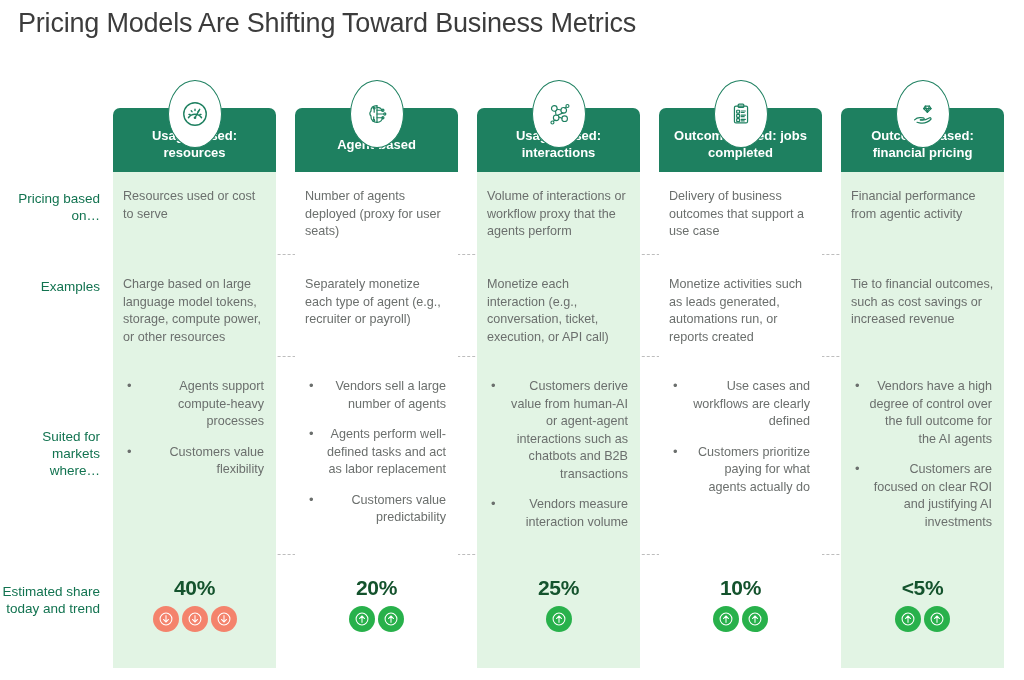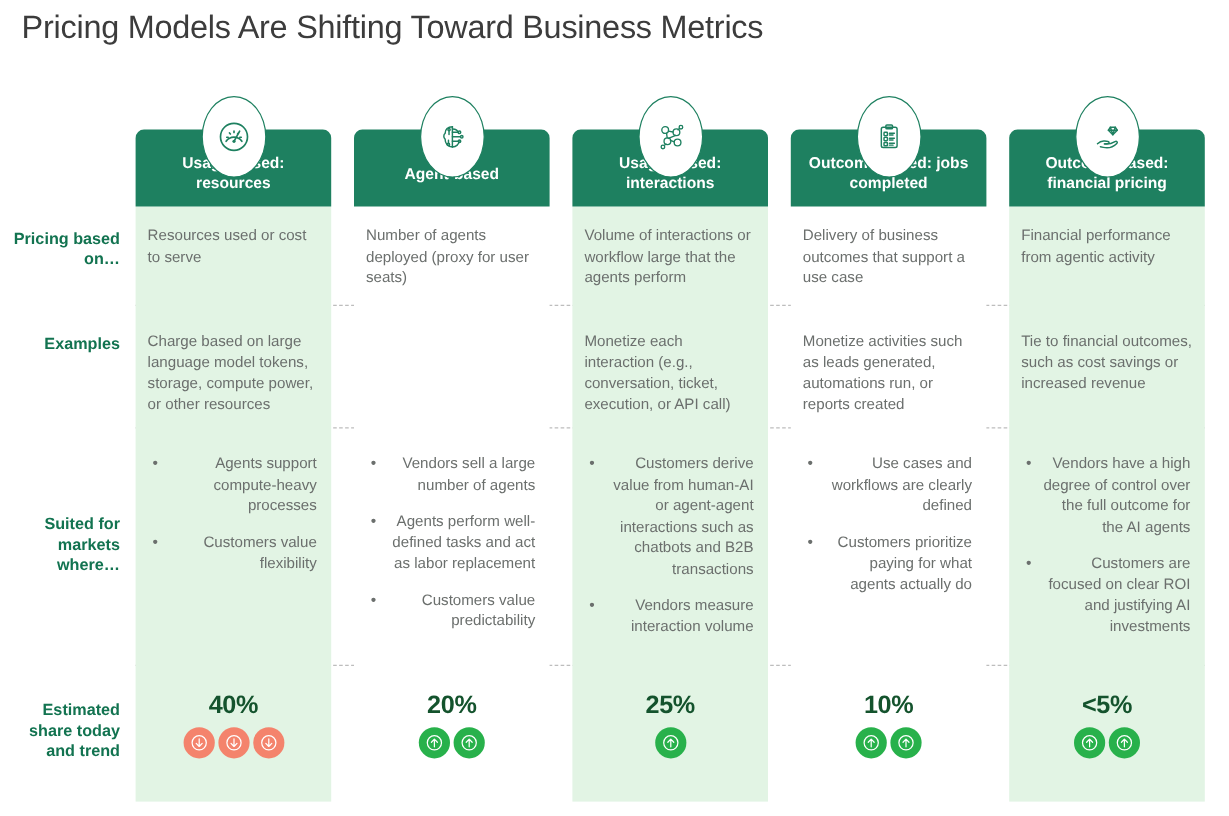--- a/index.html
+++ b/index.html
@@ -41,21 +41,21 @@
     top: 0;
     width: 110px;
     height: 600px;
   }
   .rowlabel {
     position: absolute;
     width: 110px;
     padding-right: 10px;
     text-align: right;
     color: #127350;
-    font-weight: 700;
+    font-weight: 400;
     font-size: 13.5px;
     line-height: 17px;
   }
 
   
   .col {
     position: absolute;
     top: 0;
     width: 163px;
     height: 600px;
@@ -265,20 +265,21 @@
           <circle cx="24.3" cy="16" r="1.1"></circle>
           <circle cx="22.3" cy="20" r="1.1"></circle>
         <circle cx="13" cy="9.6" r="1"></circle>
           <circle cx="12.5" cy="22.8" r="1"></circle>
       </svg>
     </div>
     <div class="chip">
       <div class="chip-label">Agent-based</div>
     </div>
     <div class="cell center r0">Number of agents deployed (proxy for user seats)</div>
+    <div class="cell center r1">Separately monetize each type of agent (e.g., recruiter or payroll)</div>
     <div class="cell r2">
       <ul class="bullets">
         <li>Vendors sell a large number of agents</li>
         <li>Agents perform well-defined tasks and act as labor replacement</li>
         <li>Customers value predictability</li>
       </ul>
     </div>
     <div class="cell r3">
       <div class="stat-pct">20%</div>
       <div class="arrows">
@@ -307,21 +308,21 @@
         <circle cx="13" cy="20" r="3"></circle>
           <circle cx="22" cy="21" r="3"></circle>
         <circle cx="9" cy="25" r="1.6"></circle>
           <circle cx="25" cy="7.5" r="1.6"></circle>
         <path d="M13.8 11 L18.1 11.7 M12.2 12.8 L12.8 17 M15.6 19.2 L19.2 20.6 M20.4 14.8 L13.9 17.5 M10.2 23.5 L12 22.6 M23.5 8.8 L22.4 9.7"></path>
       </svg>
     </div>
     <div class="chip">
       <div class="chip-label">Usage-based: interactions</div>
     </div>
-    <div class="cell center r0">Volume of interactions or workflow large that the agents perform</div>
+    <div class="cell center r0">Volume of interactions or workflow proxy that the agents perform</div>
     <div class="cell center r1">Monetize each interaction (e.g., conversation, ticket, execution, or API call)</div>
     <div class="cell r2">
       <ul class="bullets">
         <li>Customers derive value from human-AI or agent-agent interactions such as chatbots and B2B transactions</li>
         <li>Vendors measure interaction volume</li>
       </ul>
     </div>
     <div class="cell r3">
       <div class="stat-pct">25%</div>
       <div class="arrows">

